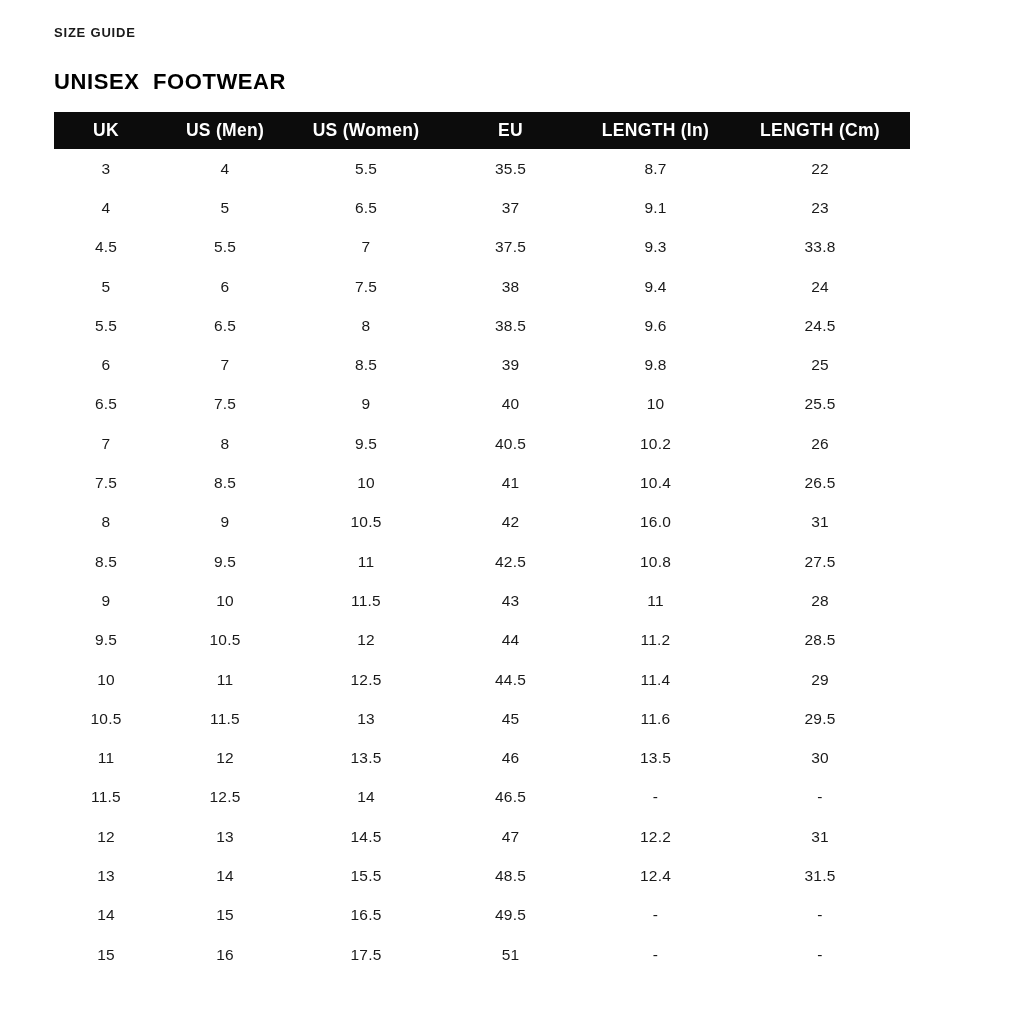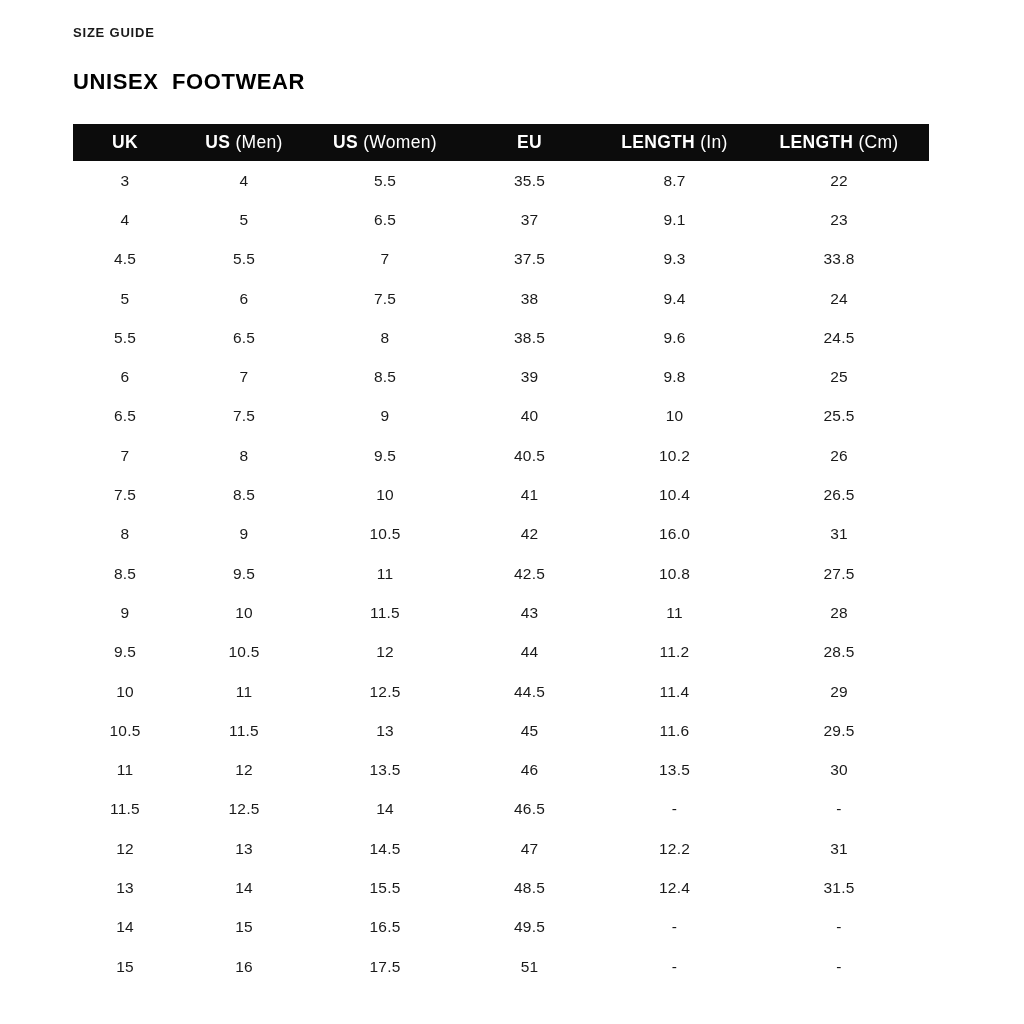--- a/index.html
+++ b/index.html
@@ -5,42 +5,42 @@
   * { margin: 0; padding: 0; box-sizing: border-box; }
   html, body {
     width: 1024px;
     height: 1024px;
     background: var(--page-bg, #ffffff);
     font-family: "Liberation Sans", sans-serif;
     color: var(--body-text, #1a1a1a);
     overflow: hidden;
   }
   .page {
-    padding: 26px 0 0 73px;
+    padding: 26px 0 0 54px;
     width: 1024px;
   }
   .eyebrow {
     font-size: 13px;
     line-height: 14px;
     font-weight: 700;
     letter-spacing: 0.8px;
     color: var(--body-text, #1a1a1a);
     white-space: pre;
   }
   .title {
     margin-top: 30px;
     font-size: 22px;
     line-height: 24px;
     font-weight: 700;
     letter-spacing: 0.6px;
     color: #000000;
     white-space: pre;
   }
   table.size-table {
-    margin-top: 30px;
+    margin-top: 18px;
     width: 856px;
     border-collapse: collapse;
     table-layout: fixed;
   }
   table.size-table col.c1 { width: 104px; }
   table.size-table col.c2 { width: 134px; }
   table.size-table col.c3 { width: 148px; }
   table.size-table col.c4 { width: 141px; }
   table.size-table col.c5 { width: 149px; }
   table.size-table col.c6 { width: 180px; }
@@ -49,21 +49,21 @@
     color: var(--header-text, #ffffff);
     height: 37px;
     font-size: 17.5px;
     letter-spacing: 0.3px;
     text-align: center;
     vertical-align: middle;
     white-space: nowrap;
     font-weight: 400;
   }
   thead th .th-bold { font-weight: 700; }
-  thead th .th-normal { font-weight: 400; }
+  thead th .th-normal { font-weight: 700; }
   tbody td {
     height: 39.3px;
     text-align: center;
     vertical-align: middle;
     font-size: 15.5px;
     font-weight: 400;
     color: var(--body-text, #1a1a1a);
     letter-spacing: 0.2px;
     border: none;
   }

